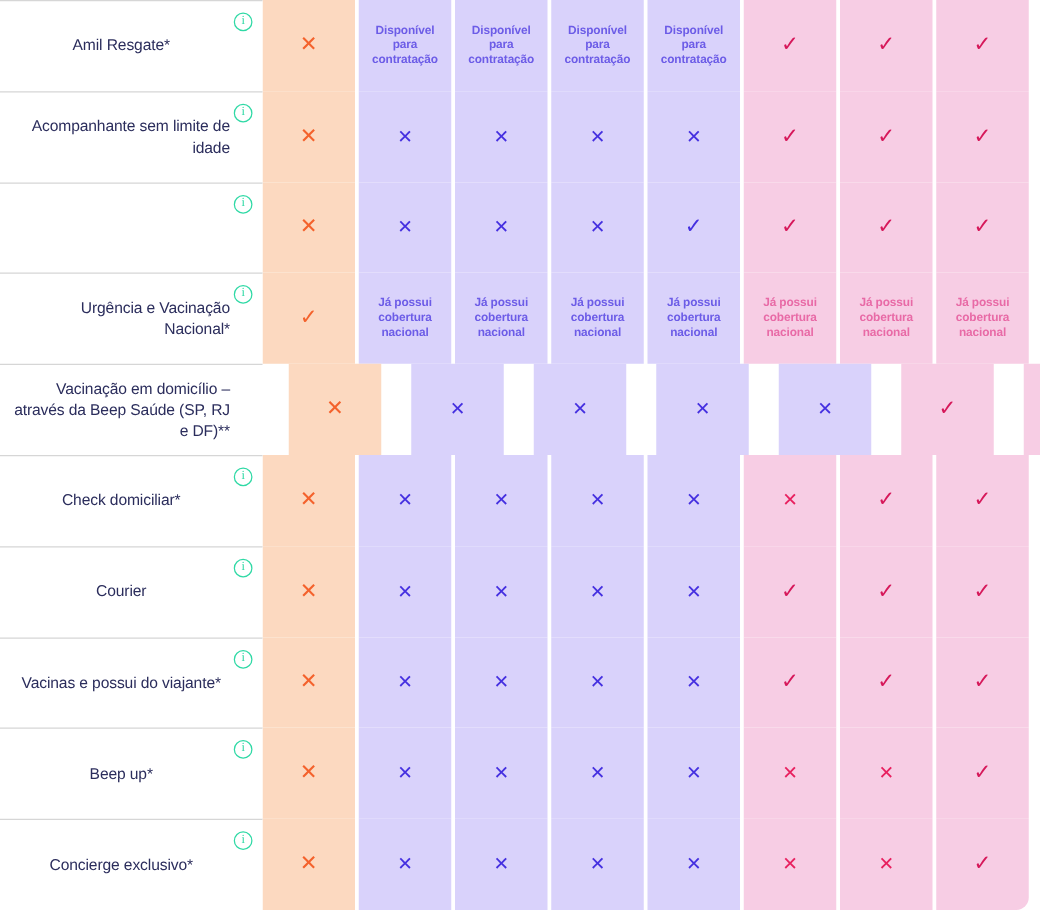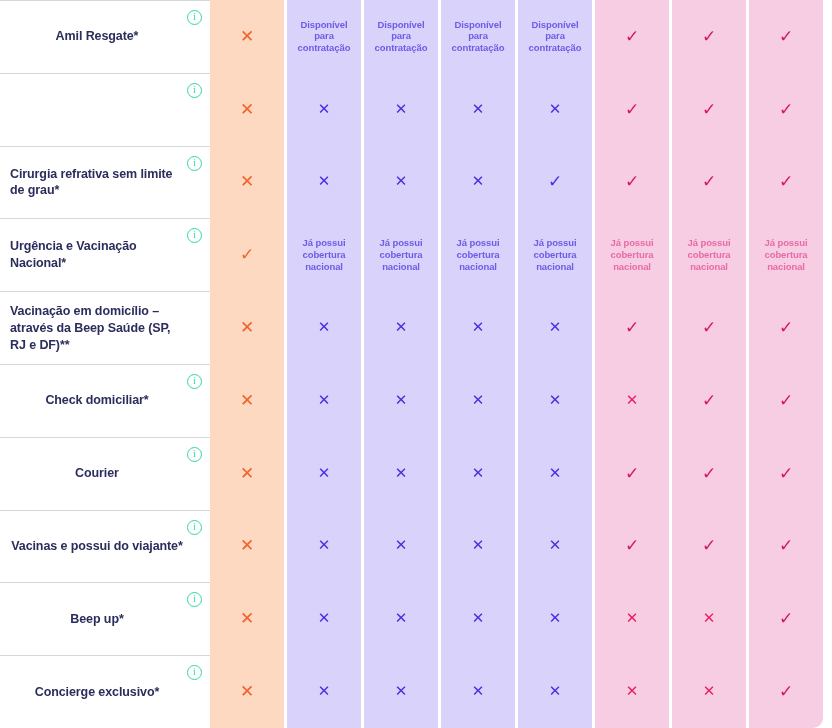--- a/index.html
+++ b/index.html
@@ -33,24 +33,24 @@
     flex: 0 0 210px;
     background: #ffffff;
     display: flex;
     align-items: center;
     justify-content: center;
     padding: 4px 26px 4px 10px;
     border-top: 1px solid #d6d6d6;
   }
   .label-text {
     font-size: 12.5px;
-    font-weight: bold;
+    font-weight: normal;
     line-height: 1.35;
     color: #2b2d5c;
-    text-align: left;
+    text-align: right;
     letter-spacing: -0.1px;
   }
 
   
   .info-icon {
     position: absolute;
     top: 9px;
     right: 8px;
     width: 15px;
     height: 15px;
@@ -141,52 +141,52 @@
       </div>
       <div class="cell c-pink">
         <span class="mark check">✓</span>
       </div>
       <div class="cell c-pink last">
         <span class="mark check">✓</span>
       </div>
     </div>
     <div class="row" style="height: 72.8px;">
       <div class="label-cell">
-        <div class="info-icon">
-          <span>i</span>
-        </div>
-      </div>
-      <div class="cell c-orange first-data">
-        <span class="mark x">✕</span>
-      </div>
-      <div class="cell c-purple">
-        <span class="mark x small">✕</span>
-      </div>
-      <div class="cell c-purple">
-        <span class="mark x small">✕</span>
-      </div>
-      <div class="cell c-purple">
-        <span class="mark x small">✕</span>
-      </div>
-      <div class="cell c-purple">
-        <span class="mark x small">✕</span>
-      </div>
-      <div class="cell c-pink">
-        <span class="mark check">✓</span>
-      </div>
-      <div class="cell c-pink">
-        <span class="mark check">✓</span>
-      </div>
-      <div class="cell c-pink last">
-        <span class="mark check">✓</span>
-      </div>
-    </div>
-    <div class="row" style="height: 72.8px;">
-      <div class="label-cell">
-        <div class="label-text">Cirurgia refrativa sem limite de grau*</div>
+        <div class="label-text">Acompanhante sem limite de idade</div>
+        <div class="info-icon">
+          <span>i</span>
+        </div>
+      </div>
+      <div class="cell c-orange first-data">
+        <span class="mark x">✕</span>
+      </div>
+      <div class="cell c-purple">
+        <span class="mark x small">✕</span>
+      </div>
+      <div class="cell c-purple">
+        <span class="mark x small">✕</span>
+      </div>
+      <div class="cell c-purple">
+        <span class="mark x small">✕</span>
+      </div>
+      <div class="cell c-purple">
+        <span class="mark x small">✕</span>
+      </div>
+      <div class="cell c-pink">
+        <span class="mark check">✓</span>
+      </div>
+      <div class="cell c-pink">
+        <span class="mark check">✓</span>
+      </div>
+      <div class="cell c-pink last">
+        <span class="mark check">✓</span>
+      </div>
+    </div>
+    <div class="row" style="height: 72.8px;">
+      <div class="label-cell">
         <div class="info-icon">
           <span>i</span>
         </div>
       </div>
       <div class="cell c-orange first-data">
         <span class="mark x">✕</span>
       </div>
       <div class="cell c-purple">
         <span class="mark x small">✕</span>
       </div>
@@ -234,21 +234,21 @@
       <div class="cell c-pink">
         <span class="note-text">Já possui cobertura nacional</span>
       </div>
       <div class="cell c-pink">
         <span class="note-text">Já possui cobertura nacional</span>
       </div>
       <div class="cell c-pink last">
         <span class="note-text">Já possui cobertura nacional</span>
       </div>
     </div>
-    <div class="row" style="height: 72.8px;">
+    <div class="row" style="height: 72.8px; gap: 21px;">
       <div class="label-cell">
         <div class="label-text">Vacinação em domicílio – através da Beep Saúde (SP, RJ e DF)**</div>
       </div>
       <div class="cell c-orange first-data">
         <span class="mark x">✕</span>
       </div>
       <div class="cell c-purple">
         <span class="mark x small">✕</span>
       </div>
       <div class="cell c-purple">

